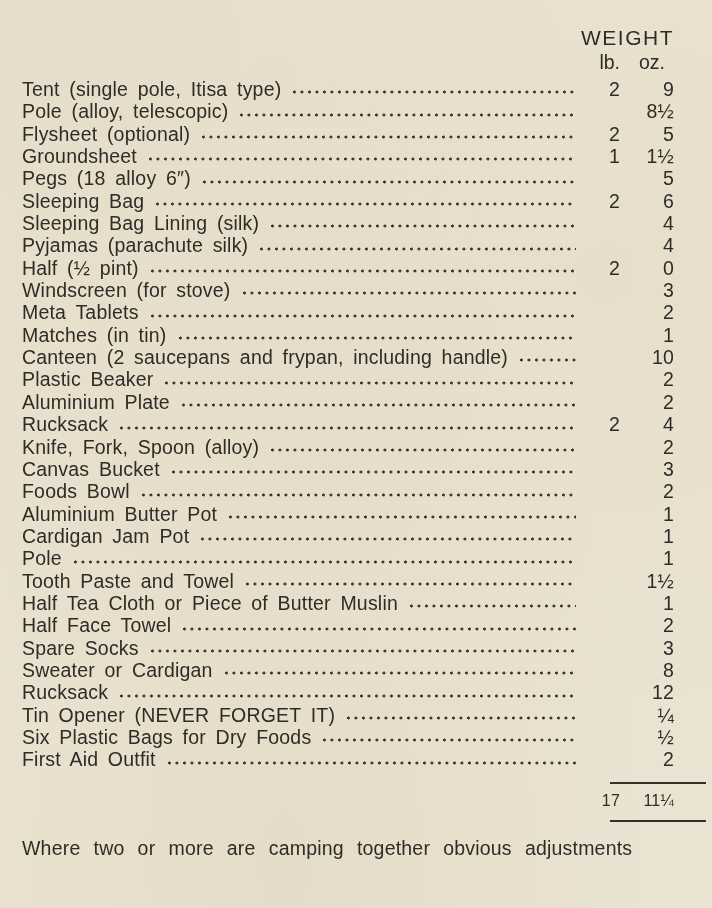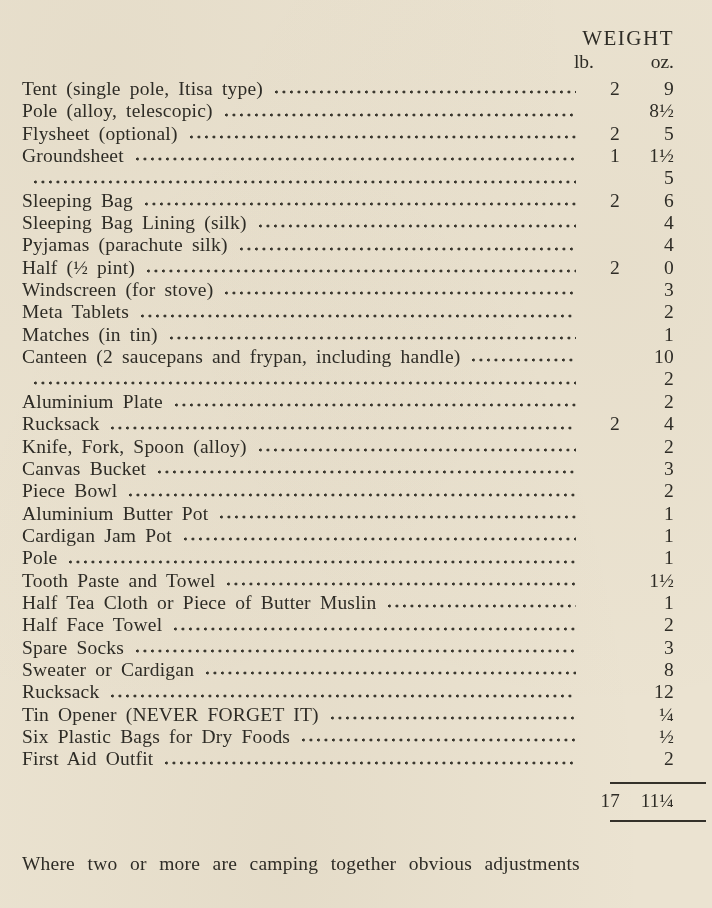--- a/index.html
+++ b/index.html
@@ -13,49 +13,48 @@
     height: 908px;
     box-sizing: border-box;
     padding: 26px 38px 0 22px;
     overflow: hidden;
     background:
       radial-gradient(ellipse at 15% 8%, rgba(125,105,65,0.05), transparent 55%),
       radial-gradient(ellipse at 85% 30%, rgba(125,105,65,0.04), transparent 50%),
       radial-gradient(ellipse at 40% 95%, rgba(125,105,65,0.06), transparent 60%),
       #ebe3d1;
     color: #2e2c26;
-    font-family: Liberation Serif, serif;
+    font-family: Liberation Sans, sans-serif;
     font-size: 19.5px;
   }
 
   
   .weight-header {
     text-align: right;
     line-height: 24px;
     margin-bottom: 4px;
   }
   .weight-title {
     font-size: 21px;
     letter-spacing: 1.5px;
     font-weight: 500;
   }
   .weight-units {
     font-size: 19.5px;
     display: flex;
     justify-content: flex-end;
-    gap: 26px;
   }
   .weight-units .ucol-lb {
     width: 34px;
     margin-right: 10px;
     text-align: right;
   }
   .weight-units .ucol-oz {
     width: 44px;
-    text-align: right;
+    text-align: center;
   }
 
   
   .row {
     display: flex;
     align-items: baseline;
     line-height: 22.35px;
     height: 22.35px;
     word-spacing: 4px;
     letter-spacing: 0.2px;
@@ -94,32 +93,32 @@
   .rule {
     margin-left: auto;
     margin-right: -32px;
     width: 96px;
     border-top: 2px solid #34312a;
   }
   .total-row {
     margin-top: 4px;
     height: 26px;
     line-height: 26px;
-    font-size: 19px;
+    font-size: 16px;
   }
   .total-row .leader {
     background-image: none;
   }
   .rule-bottom {
     margin-top: 6px;
   }
 
   
   .footer-note {
-    margin-top: 30px;
+    margin-top: 15px;
     line-height: 23.5px;
     word-spacing: 7.5px;
     letter-spacing: 0.2px;
   }
 </style>
 </head>
 <body>
 
 <div class="page">
 
@@ -154,20 +153,21 @@
     </div>
 
     <div class="row">
       <span class="item">Groundsheet</span>
       <span class="leader"></span>
       <span class="lb">1</span>
       <span class="oz">1½</span>
     </div>
 
     <div class="row">
+      <span class="item">Pegs (18 alloy 6″)</span>
       <span class="leader"></span>
       <span class="lb"></span>
       <span class="oz">5</span>
     </div>
 
     <div class="row">
       <span class="item">Sleeping Bag</span>
       <span class="leader"></span>
       <span class="lb">2</span>
       <span class="oz">6</span>
@@ -216,20 +216,21 @@
     </div>
 
     <div class="row">
       <span class="item">Canteen (2 saucepans and frypan, including handle)</span>
       <span class="leader"></span>
       <span class="lb"></span>
       <span class="oz">10</span>
     </div>
 
     <div class="row">
+      <span class="item">Plastic Beaker</span>
       <span class="leader"></span>
       <span class="lb"></span>
       <span class="oz">2</span>
     </div>
 
     <div class="row">
       <span class="item">Aluminium Plate</span>
       <span class="leader"></span>
       <span class="lb"></span>
       <span class="oz">2</span>
@@ -250,21 +251,21 @@
     </div>
 
     <div class="row">
       <span class="item">Canvas Bucket</span>
       <span class="leader"></span>
       <span class="lb"></span>
       <span class="oz">3</span>
     </div>
 
     <div class="row">
-      <span class="item">Piece Bowl</span>
+      <span class="item">Foods Bowl</span>
       <span class="leader"></span>
       <span class="lb"></span>
       <span class="oz">2</span>
     </div>
 
     <div class="row">
       <span class="item">Aluminium Butter Pot</span>
       <span class="leader"></span>
       <span class="lb"></span>
       <span class="oz">1</span>

